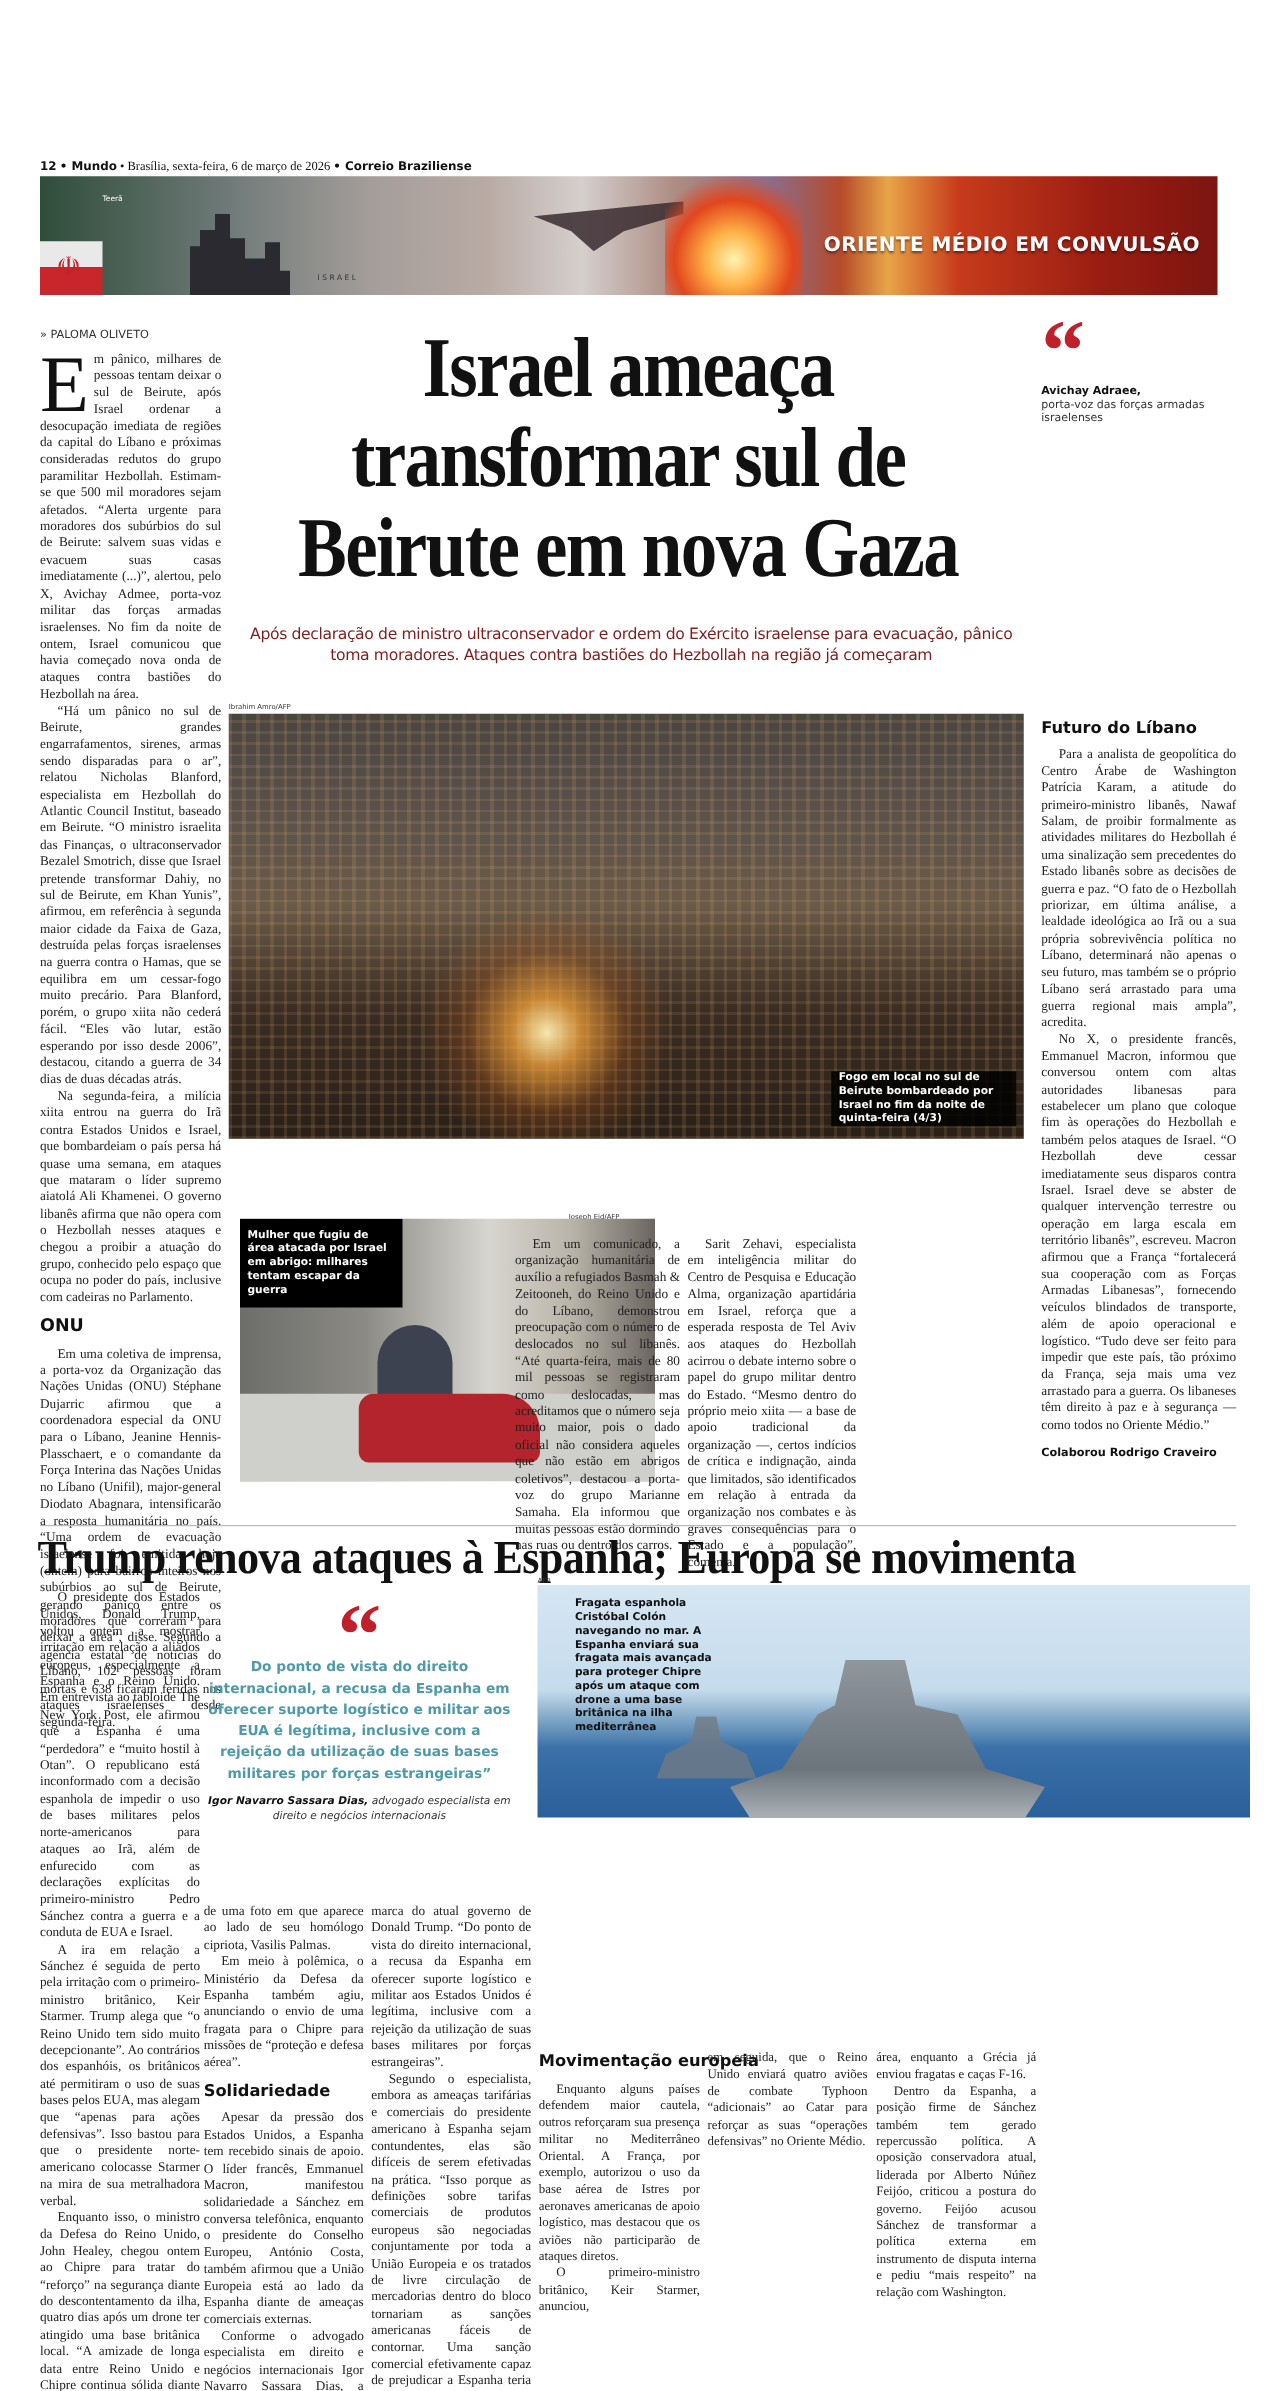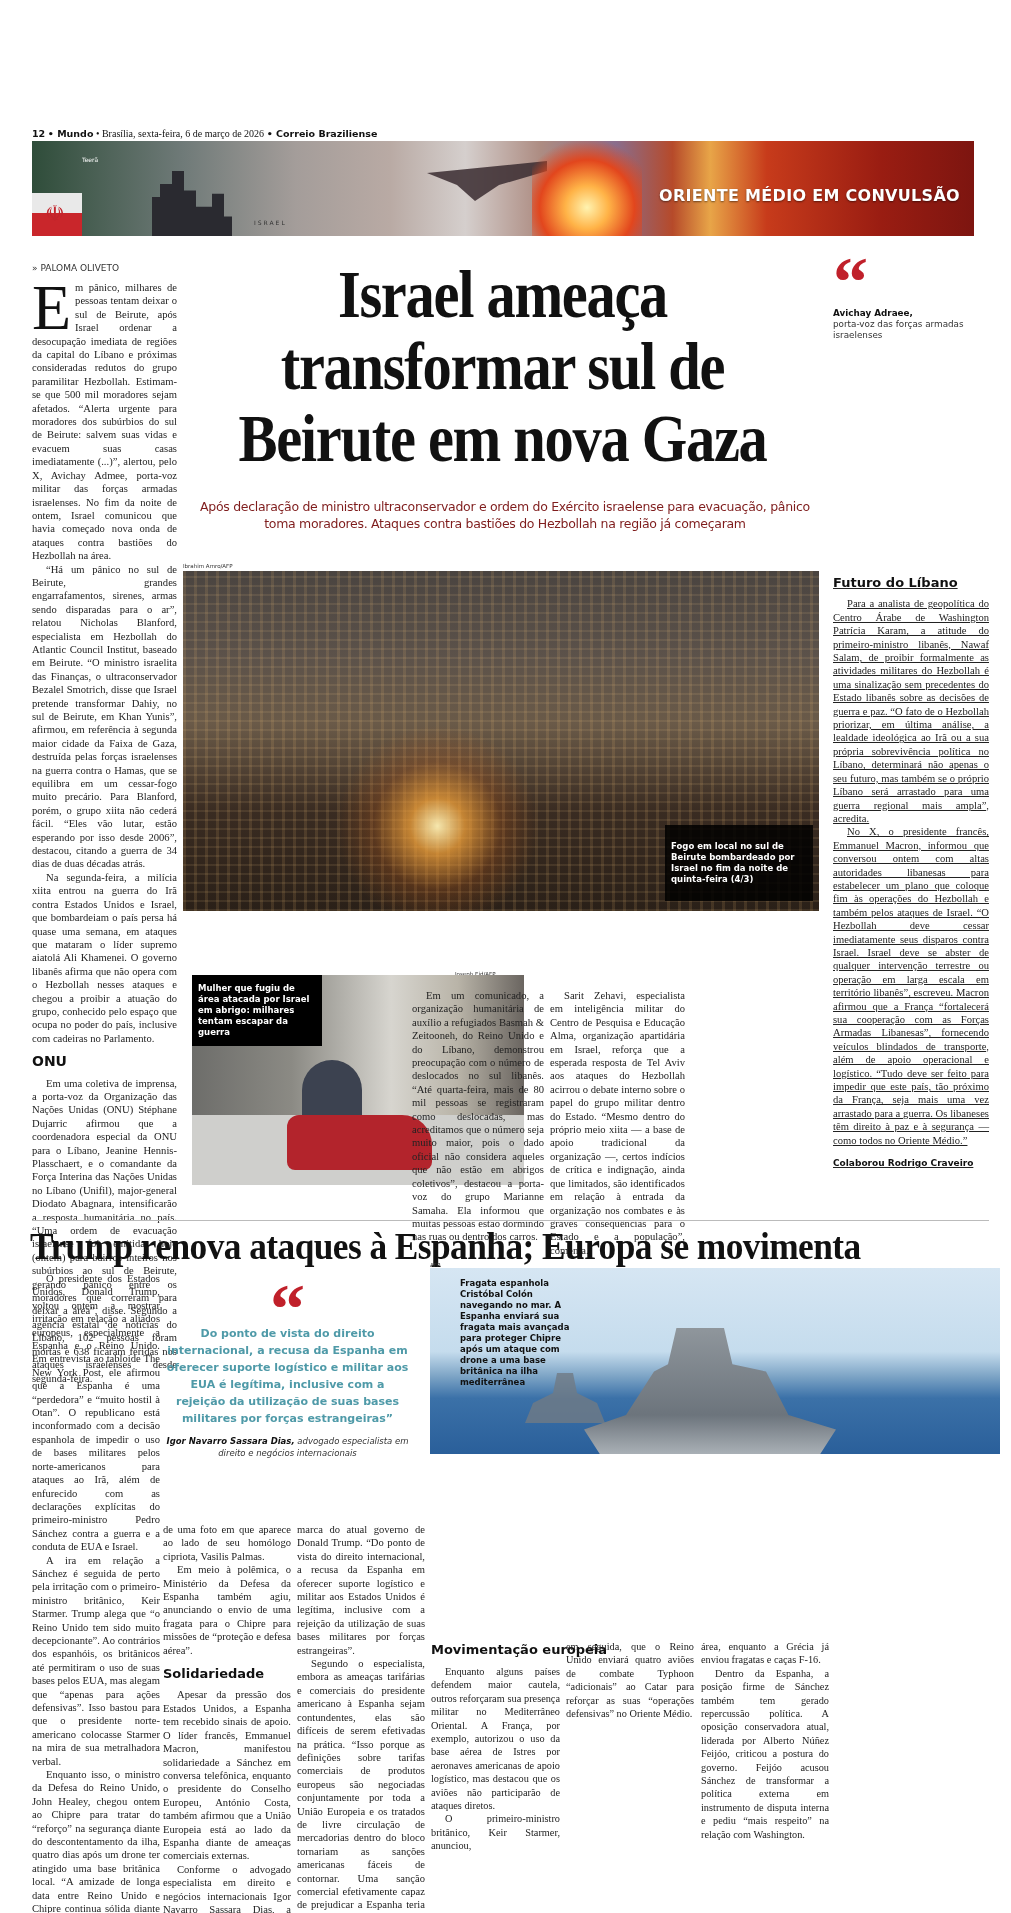--- a/index.html
+++ b/index.html
@@ -45,37 +45,37 @@
   #quote1 .qauthor b { color: #111; }
 
   
   #photo-credit { left: 183px; top: 563px; font-size: 5.5px; font-family: "DejaVu Sans", sans-serif; color: #333; }
   #main-photo { left: 183px; top: 571px; width: 636px; height: 340px; overflow: hidden;
     background: linear-gradient(180deg, #4a4440 0%, #5c524a 25%, #6a5a48 45%, #3a2c22 70%, #2a2018 100%); }
   #main-photo .lights { position: absolute; inset: 0; background:
       radial-gradient(circle at 40% 75%, rgba(255,240,180,.95) 0%, rgba(255,170,60,.7) 6%, rgba(200,100,30,.25) 14%, rgba(0,0,0,0) 22%),
       repeating-linear-gradient(90deg, rgba(255,200,120,.12) 0 3px, transparent 3px 11px),
       repeating-linear-gradient(0deg, rgba(255,210,140,.10) 0 2px, transparent 2px 9px); }
-  #main-photo .caption { position: absolute; right: 6px; bottom: 10px; width: 148px; background: rgba(0,0,0,.85); padding: 16px 6px; color: #fff; font-family: "DejaVu Sans", sans-serif; font-weight: bold; font-size: 8.5px; line-height: 11px; }
+  #main-photo .caption { position: absolute; right: 6px; bottom: 10px; width: 148px; background: rgba(0,0,0,.85); padding: 0 6px; color: #fff; font-family: "DejaVu Sans", sans-serif; font-weight: bold; font-size: 8.5px; line-height: 11px; }
 
   
   #photo2-credit { left: 455px; top: 971px; font-size: 5.5px; font-family: "DejaVu Sans", sans-serif; color: #333; }
   #photo2 { left: 192px; top: 975px; width: 332px; height: 210px; overflow: hidden;
     background: linear-gradient(90deg, #6d6d6a 0%, #8b8a84 30%, #d7d5cf 60%, #b9b4a8 80%, #6a6560 100%); }
   #photo2 .floor { position: absolute; left: 0; right: 0; bottom: 0; height: 70px; background: #cfcfcc; }
   #photo2 .blanket { position: absolute; left: 95px; bottom: 15px; width: 145px; height: 55px; background: #b3242c; border-radius: 12px 30px 8px 8px; }
   #photo2 .person { position: absolute; left: 110px; bottom: 55px; width: 60px; height: 70px; background: #3c4250; border-radius: 30px 30px 6px 6px; }
   #photo2 .caption { position: absolute; left: 0; top: 0; width: 130px; background: #000; color: #fff; padding: 8px 6px; font-family: "DejaVu Sans", sans-serif; font-weight: bold; font-size: 8.5px; line-height: 11px; }
 
   
   #mid-col1 { left: 412px; top: 989px; width: 132px; }
   #mid-col2 { left: 550px; top: 989px; width: 135px; }
 
   
-  #right-col { left: 833px; top: 574px; width: 156px; text-decoration: underline; }
+  #right-col { left: 833px; top: 574px; width: 156px; }
   .subhead-sans { font-family: "DejaVu Sans", sans-serif; font-weight: bold; font-size: 13px; color: #111; margin: 2px 0 8px 0; }
   #credit-line { font-family: "DejaVu Sans", sans-serif; font-weight: bold; font-size: 9px; margin-top: 10px; color: #111; }
 
   
   #divider { left: 32px; top: 1220px; width: 957px; height: 1px; background: #bbb; }
   #headline2 { left: 30px; top: 1223px; width: 960px; font-family: "Liberation Serif", serif; font-weight: bold; font-size: 38px; line-height: 46px; color: #111; letter-spacing: -.6px; white-space: nowrap; transform: scaleX(.93); transform-origin: left top; }
 
   #s2-col1 { left: 32px; top: 1272px; width: 128px; }
   #quote2 { left: 165px; top: 1285px; width: 245px; text-align: center; }
   #quote2 .quote-marks { text-align: center; }

